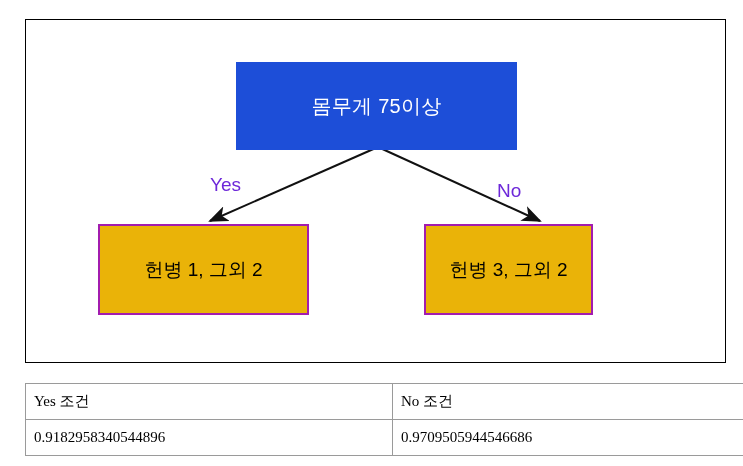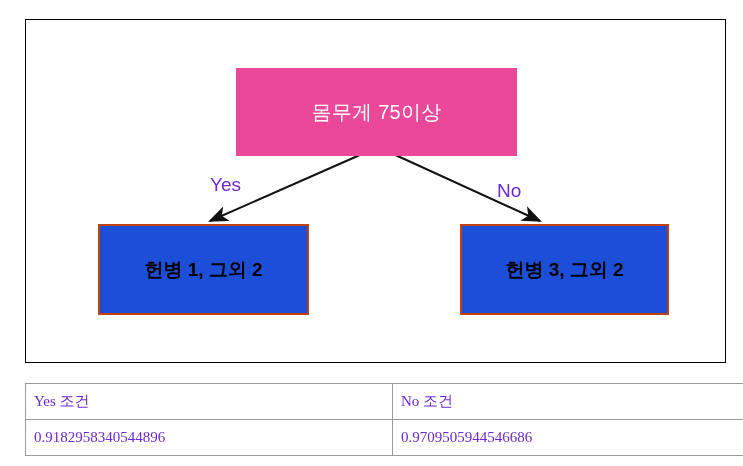--- a/index.html
+++ b/index.html
@@ -26,50 +26,49 @@
     height: 344px;
     box-sizing: border-box;
     border: 1px solid #000000;
     background: #ffffff;
   }
 
   
   #root-node {
     position: absolute;
     left: 236px;
-    top: 68px;
+    top: 62px;
     width: 281px;
     height: 88px;
-    background: #ec4899;
+    background: #1d4ed8;
     display: flex;
     align-items: center;
     justify-content: center;
   }
   #root-node .node-text {
     color: #ffffff;
     font-size: 20px;
     letter-spacing: 0.3px;
     white-space: nowrap;
   }
 
   
   .leaf-node {
     position: absolute;
     top: 224px;
     height: 91px;
     box-sizing: border-box;
-    border: 2px solid #c2410c;
-    background: #1d4ed8;
+    border: 2px solid #a21caf;
+    background: #eab308;
     display: flex;
     align-items: center;
     justify-content: center;
-    font-weight: bold;
   }
   #leaf-yes { left: 98px; width: 211px; }
-  #leaf-no  { left: 460px; width: 209px; }
+  #leaf-no  { left: 424px; width: 169px; }
   .leaf-node .node-text {
     color: #000000;
     font-size: 19px;
     white-space: nowrap;
   }
 
   
   #edges-layer {
     position: absolute;
     left: 0;
@@ -97,21 +96,21 @@
     width: 701px;
     border-collapse: collapse;
     table-layout: fixed;
     font-family: "Liberation Serif", "DejaVu Serif", serif;
   }
   #result-table td {
     border: 1px solid #9a9a9a;
     height: 35px;
     padding: 0 8px;
     font-size: 15px;
-    color: #6d28d9;
+    color: #000000;
     vertical-align: middle;
     overflow: hidden;
     white-space: nowrap;
   }
   #result-table td.col-yes { width: 350px; }
   #result-table td.col-no  { width: 351px; }
 </style>
 </head>
 <body>
 

